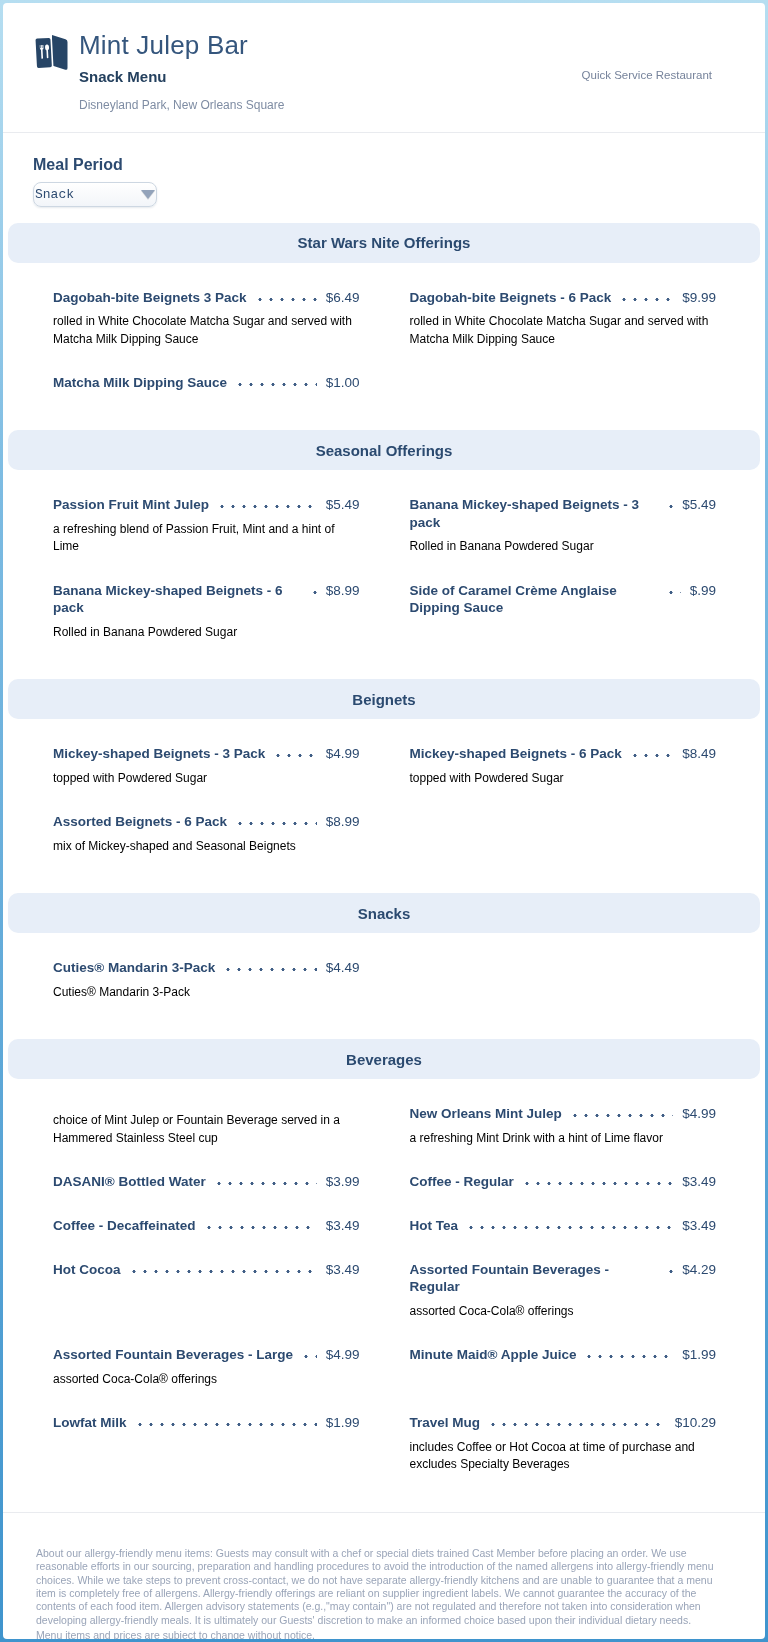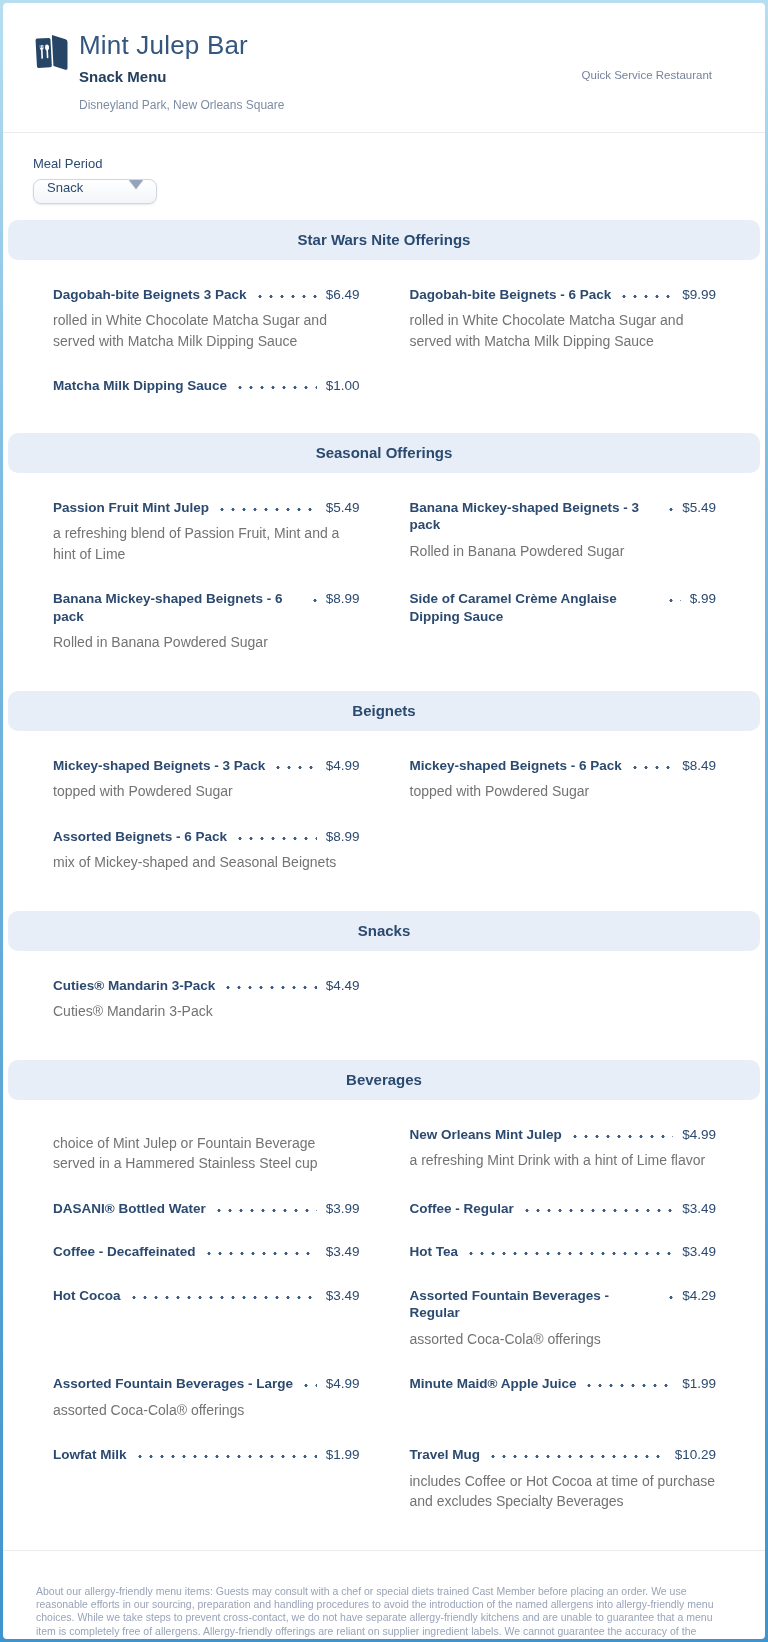--- a/index.html
+++ b/index.html
@@ -20,28 +20,28 @@
   .hdr { position:relative; padding:28px 32px 20px 30px; border-bottom:1px solid #e9ebef; }
   .hdr-row { display:flex; align-items:flex-start; }
   .logo { width:36px; height:42px; flex:0 0 auto; margin-right:10px; margin-top:2px; }
   .htext { padding-top:0; }
   h1.title { font-size:26px; font-weight:400; color:#35567d; letter-spacing:.2px; line-height:1.15; }
   .menu-type { font-size:15px; font-weight:700; color:#24405e; margin-top:7px; }
   .location { font-size:12px; color:#7e8ca3; margin-top:13px; }
   .service { position:absolute; right:53px; top:66px; font-size:11.5px; color:#76839b; }
   
   .controls { padding:23px 30px 16px 30px; }
-  .meal-label { font-size:13px; font-weight:400; color:#2c4a70; }
+  .meal-label { font-size:16px; font-weight:700; color:#2c4a70; }
   .dropdown {
     margin-top:8px; width:124px; height:25px;
     border:1px solid #cdd7e2; border-radius:8px;
     background:linear-gradient(180deg,#ffffff,#f2f5f9);
     box-shadow:0 1px 2px rgba(40,70,110,.12);
-    display:flex; padding:0 13px;
-    font-size:13px; color:#2c4a70; cursor:pointer;
+    display:flex; align-items:center; padding:0 1px;
+    font-size:13px; color:#2c4a70; cursor:pointer;font-family:Liberation Mono, monospace;
   }
   .caret {
     margin-left:auto; width:0; height:0;
     border-left:7px solid transparent; border-right:7px solid transparent;
     border-top:9px solid #93a3ba;
     filter:drop-shadow(0 1px 0 rgba(0,0,0,.12));
   }
   
   .menu-section { }
   .section-header {
@@ -60,21 +60,21 @@
   .item-name {
     font-size:13.5px; font-weight:700; color:#2c4a70; line-height:1.3;
     max-width:calc(100% - 58px);
   }
   .leader {
     flex:1 1 auto; min-width:0; height:5px; margin:0 9px 2px 11px;
     background-image:radial-gradient(circle at 2px 2.5px,#3f5d85 1.4px,transparent 1.7px);
     background-size:11px 5px; background-repeat:repeat-x;
   }
   .item-price { font-size:13.5px; font-weight:400; color:#2c4a70; white-space:nowrap; }
-  .item-desc { font-size:14px; color:#737373; line-height:1.46; margin-top:7px; max-width:320px; }
+  .item-desc { font-size:12px; color:#000000; line-height:1.46; margin-top:7px; max-width:320px; }
   
   .pagefooter {
     margin-top:auto;
     border-top:1px solid #e9ebef;
     padding:34px 33px 32px 33px;
   }
   .pagefooter p { font-size:10.5px; line-height:13.4px; color:#99a4b8; margin-bottom:2px; }
 </style>
 </head>
 <body>

